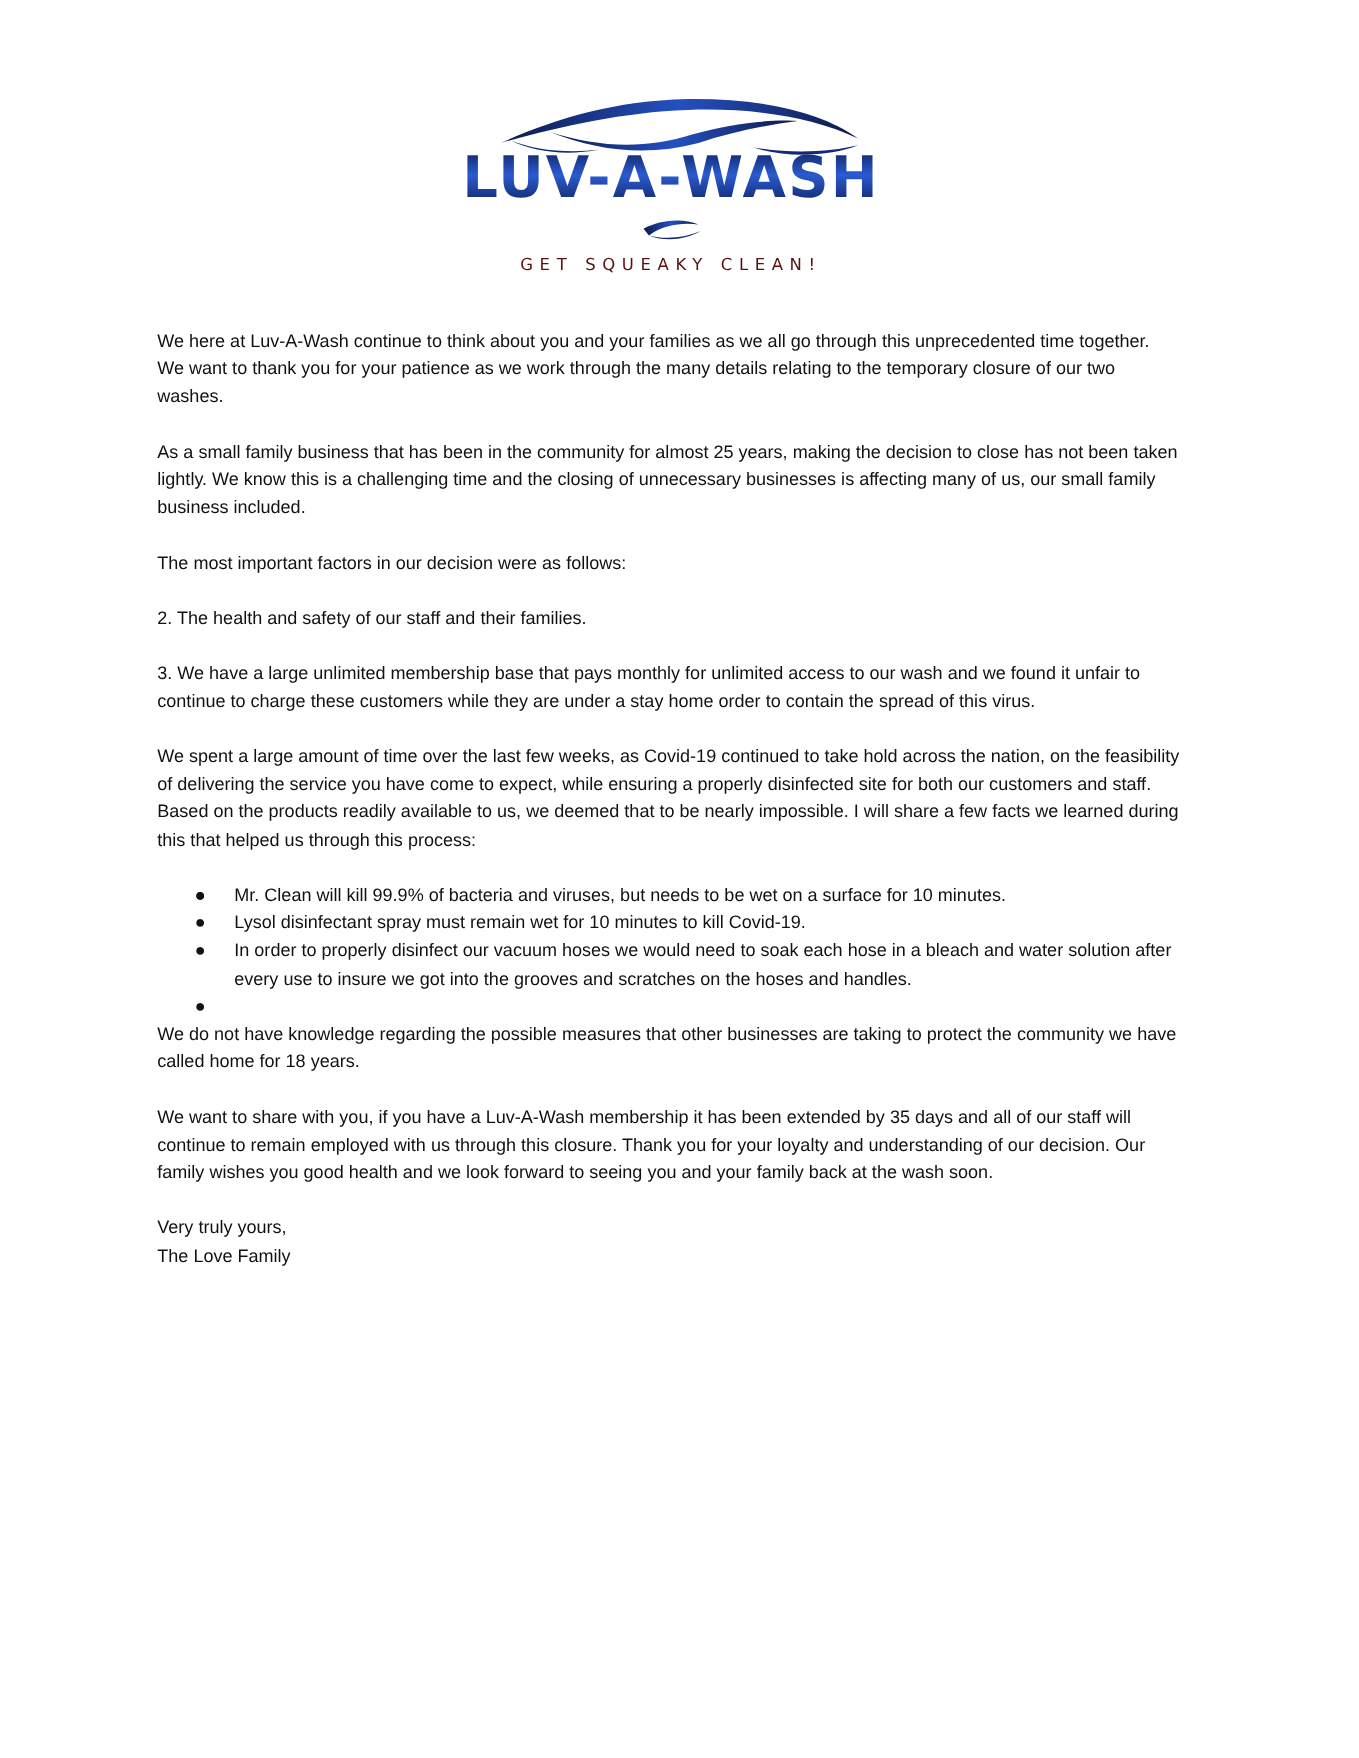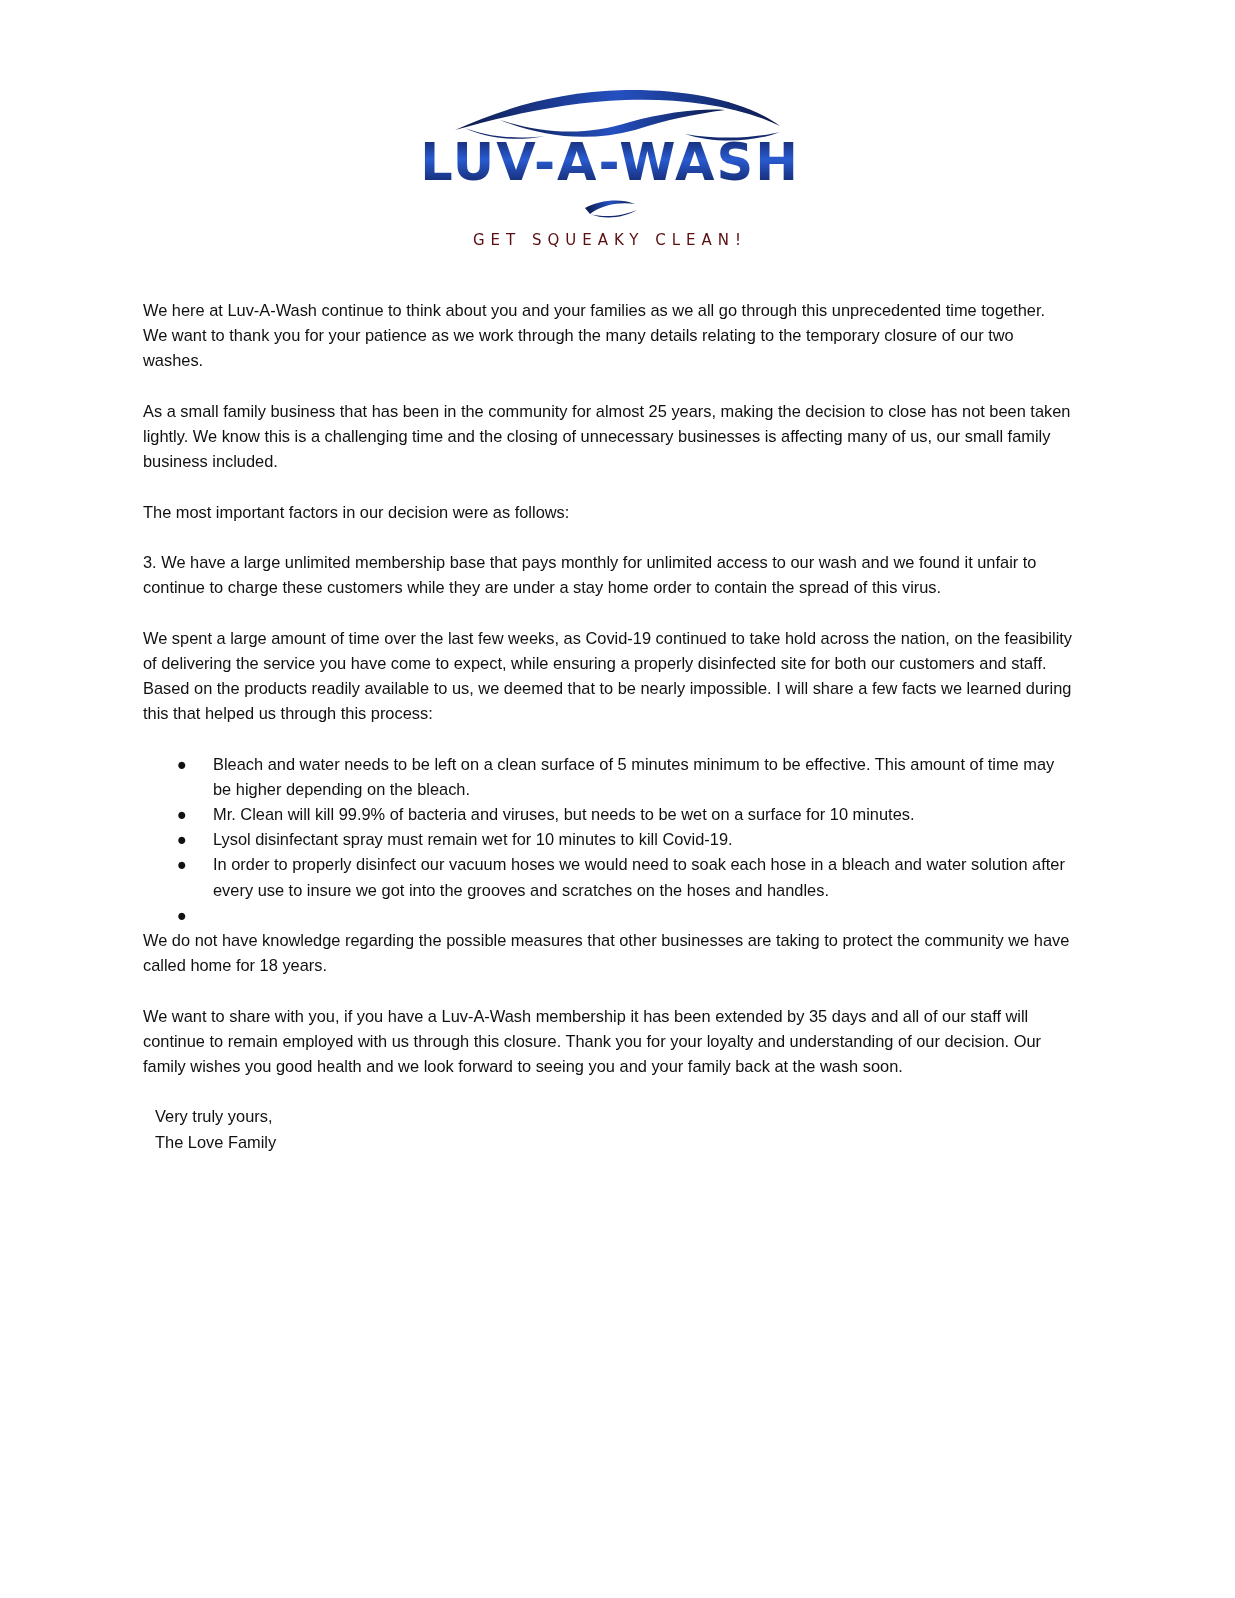--- a/index.html
+++ b/index.html
@@ -58,21 +58,21 @@
     position: absolute;
     left: 143px;
     top: 298px;
     width: 930px;
     font-size: 16.4px;
     line-height: 25.2px;
   }
   .content p {
     margin: 0 0 25.2px 0;
   }
-  .content p.tight { margin-bottom: 0; margin-left: 12px; }
+  .content p.tight { margin-bottom: 0; }
   ul.facts {
     list-style: none;
     margin: 0 0 25.2px 0;
     padding: 0;
   }
   ul.facts li {
     position: relative;
     padding-left: 70px;
   }
   ul.facts li .bullet {
@@ -102,28 +102,28 @@
   </svg>
   <div class="logo-name">LUV-A-WASH</div>
   <div class="logo-tagline">GET SQUEAKY CLEAN!</div>
 </div>
 
 <div class="content">
   <p>We here at Luv-A-Wash continue to think about you and your families as we all go through this unprecedented time together. We want to thank you for your patience as we work through the many details relating to the temporary closure of our two washes.</p>
   <p>As a small family business that has been in the community for almost 25 years, making the decision to close has not been taken lightly. We know this is a challenging time and the closing of unnecessary businesses is affecting many of us, our small family business included.</p>
   <p>The most important factors in our decision were as follows:</p>
 
+  <p>2. The health and safety of our staff and their families.</p>
   <p>3.  We have a large unlimited membership base that pays monthly for unlimited access to our wash and we found it unfair to continue to charge these customers while they are under a stay home order to contain the spread of this virus.</p>
 
   <p>We spent a large amount of time over the last few weeks, as Covid-19 continued to take hold across the nation, on the feasibility of delivering the service you have come to expect, while ensuring a properly disinfected site for both our customers and staff.  Based on the products readily available to us, we deemed that to be nearly impossible.  I will share a few facts we learned during this that helped us through this process:</p>
 
   <ul class="facts">
     <li>
       <span class="bullet">●</span>
-      <span>Bleach and water needs to be left on a clean surface of 5 minutes minimum to be effective.  This amount of time may be higher depending on the bleach.</span>
     </li>
     <li>
       <span class="bullet">●</span>
       <span>Mr. Clean will kill 99.9% of bacteria and viruses, but needs to be wet on a surface for 10 minutes.</span>
     </li>
     <li>
       <span class="bullet">●</span>
       <span>Lysol disinfectant spray must remain wet for 10 minutes to kill Covid-19.</span>
     </li>
     <li>

